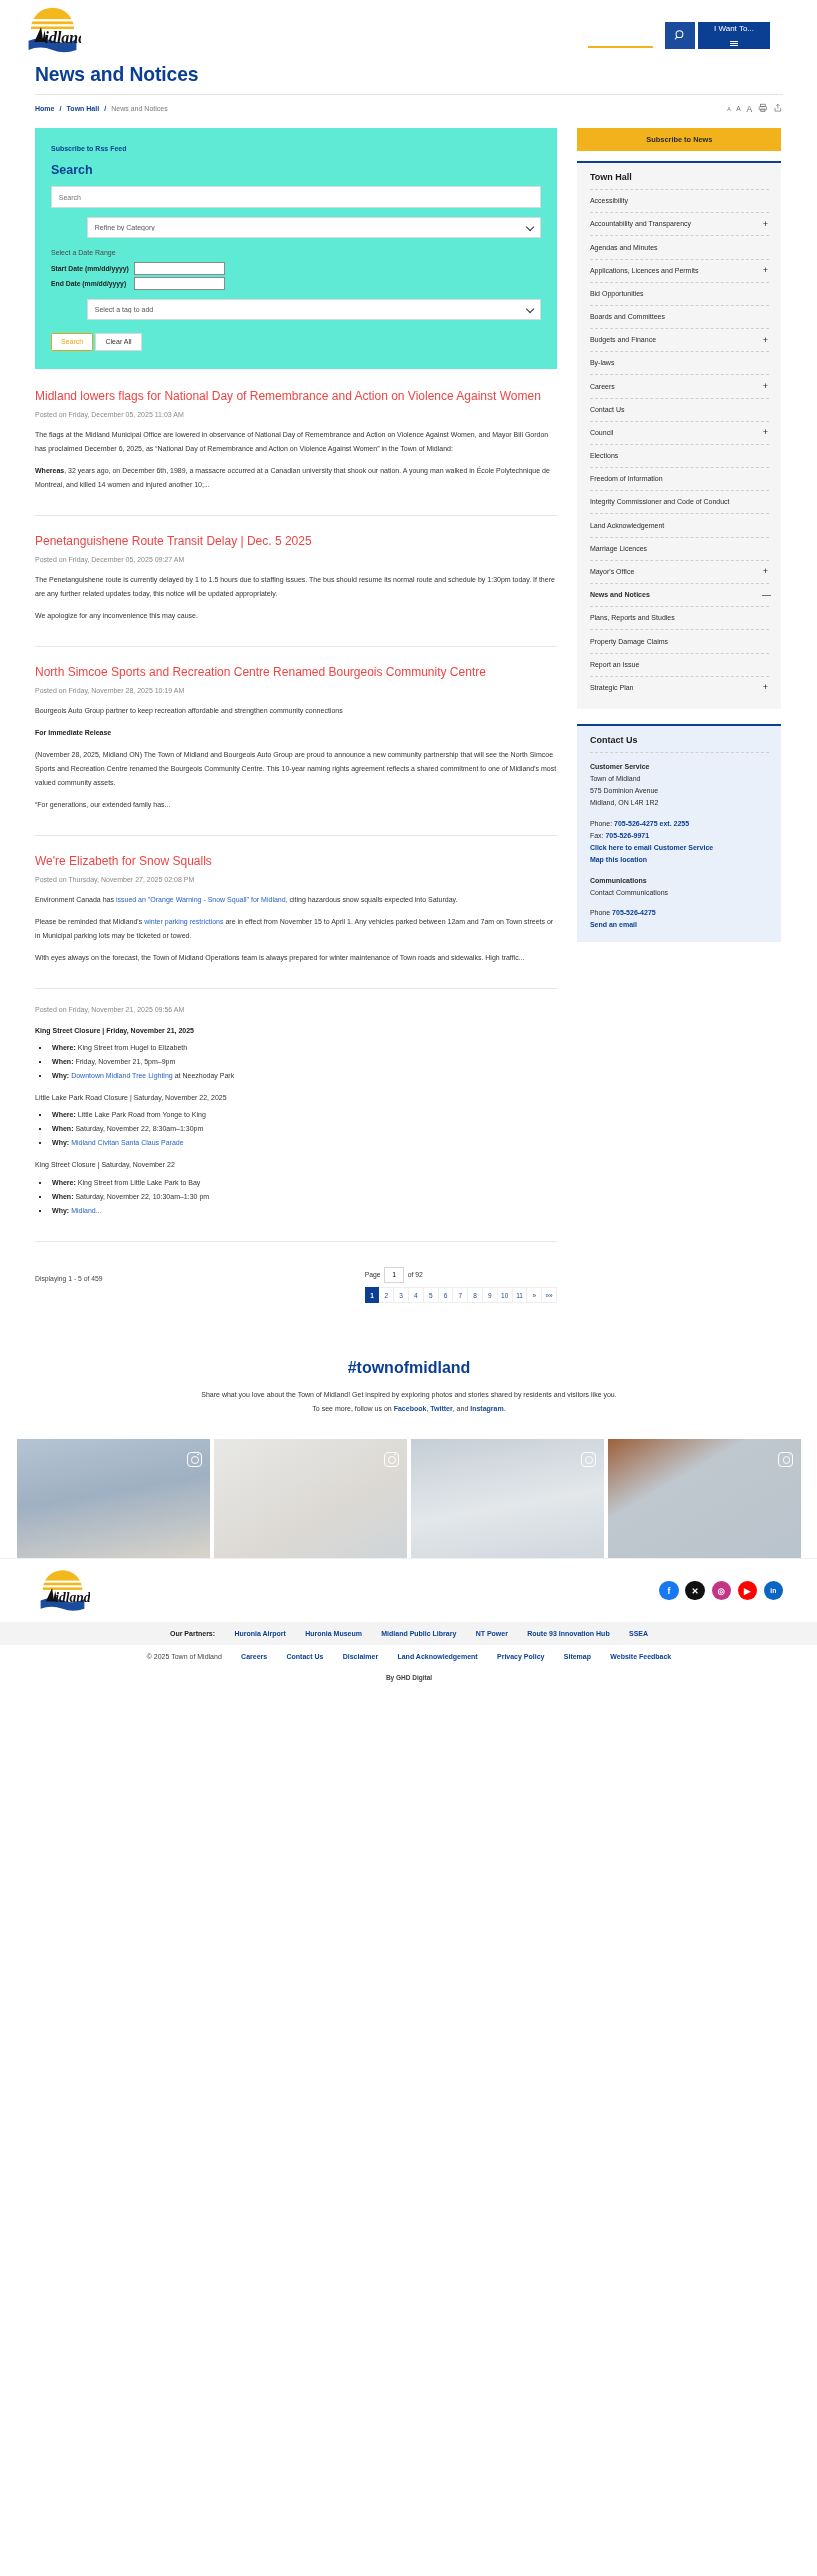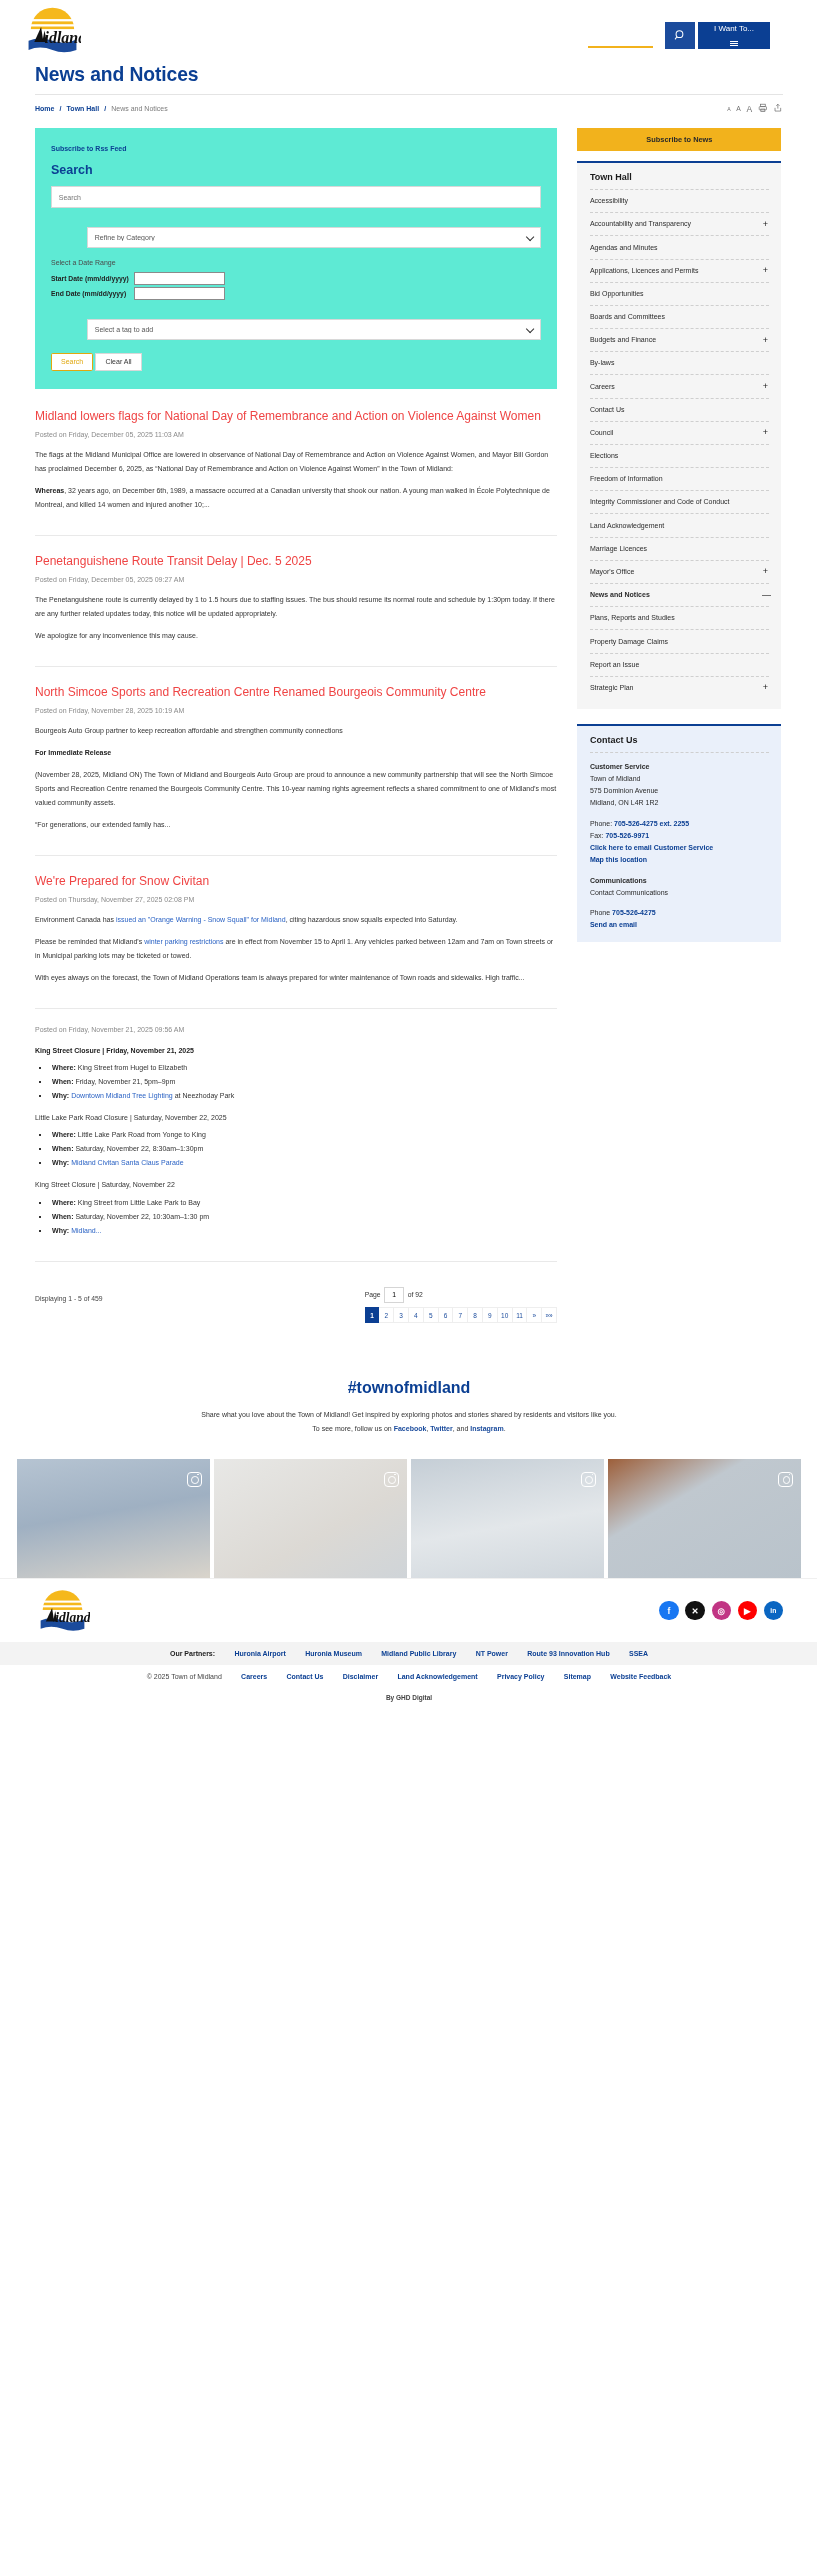--- a/index.html
+++ b/index.html
@@ -75,21 +75,21 @@
   .filter-panel {
     background:#5eead4; padding: 14.8px 16px 18px 16px; margin-bottom: 17px;
   }
   .rss-link { color:#0b3f93; font-size:7px; font-weight:700; text-decoration:none; display:inline-block; margin-bottom: 11.4px;}
   .filter-h2 { color:#0b3f93; font-size:12.5px; font-weight:700; margin-bottom:9px; }
   .txt-input {
     width:100%; height:21.6px; border:0.6px solid #d8d8d8; background:#fff;
     padding: 0 6.8px; font-size:7px; color:#555;
     font-family:"Liberation Sans", sans-serif;
   }
-  .sel-wrap { position:relative; margin-top:19px;padding-left:36px; }
+  .sel-wrap { position:relative; margin-top:9px;padding-left:36px; }
   .sel {
     width:100%; height:21.6px; border:0.6px solid #d8d8d8; background:#fff;
     padding:0 19.3px 0 6.8px; font-size:7px; color:#555; appearance:none;
     font-family:"Liberation Sans", sans-serif; cursor:pointer;
   }
   .chev {
     position:absolute; right:7.4px; top:7.4px; width:6.2px; height:6.2px;
     border-right:1.1px solid #333; border-bottom:1.1px solid #333;
     transform: rotate(45deg); pointer-events:none;
   }
@@ -357,21 +357,21 @@
       <div class="art-date">Posted on Friday, November 28, 2025 10:19 AM</div>
       <div class="art-body">
         <p>Bourgeois Auto Group partner to keep recreation affordable and strengthen community connections</p>
         <p><b>For Immediate Release</b></p>
         <p>(November 28, 2025, Midland ON) The Town of Midland and Bourgeois Auto Group are proud to announce a new community partnership that will see the North Simcoe Sports and Recreation Centre renamed the Bourgeois Community Centre. This 10-year naming rights agreement reflects a shared commitment to one of Midland’s most valued community assets.</p>
         <p>“For generations, our extended family has...</p>
       </div>
     </div>
 
     <div class="article">
-      <a href="#" class="art-title">We're Prepared for Snow Civitan</a>
+      <a href="#" class="art-title">We're Elizabeth for Snow Squalls</a>
       <div class="art-date">Posted on Thursday, November 27, 2025 02:08 PM</div>
       <div class="art-body">
         <p><span>Environment Canada has </span><a href="#">issued an "Orange Warning - Snow Squall" for Midland</a><span>, citing hazardous snow squalls expected into Saturday.</span></p>
         <p><span>Please be reminded that Midland's </span><a href="#">winter parking restrictions</a><span> are in effect from November 15 to April 1. Any vehicles parked between 12am and 7am on Town streets or in Municipal parking lots may be ticketed or towed.</span></p>
         <p>With eyes always on the forecast, the Town of Midland Operations team is always prepared for winter maintenance of Town roads and sidewalks. High traffic...</p>
       </div>
     </div>
 
     <div class="article">
       <div class="art-date">Posted on Friday, November 21, 2025 09:56 AM</div>

